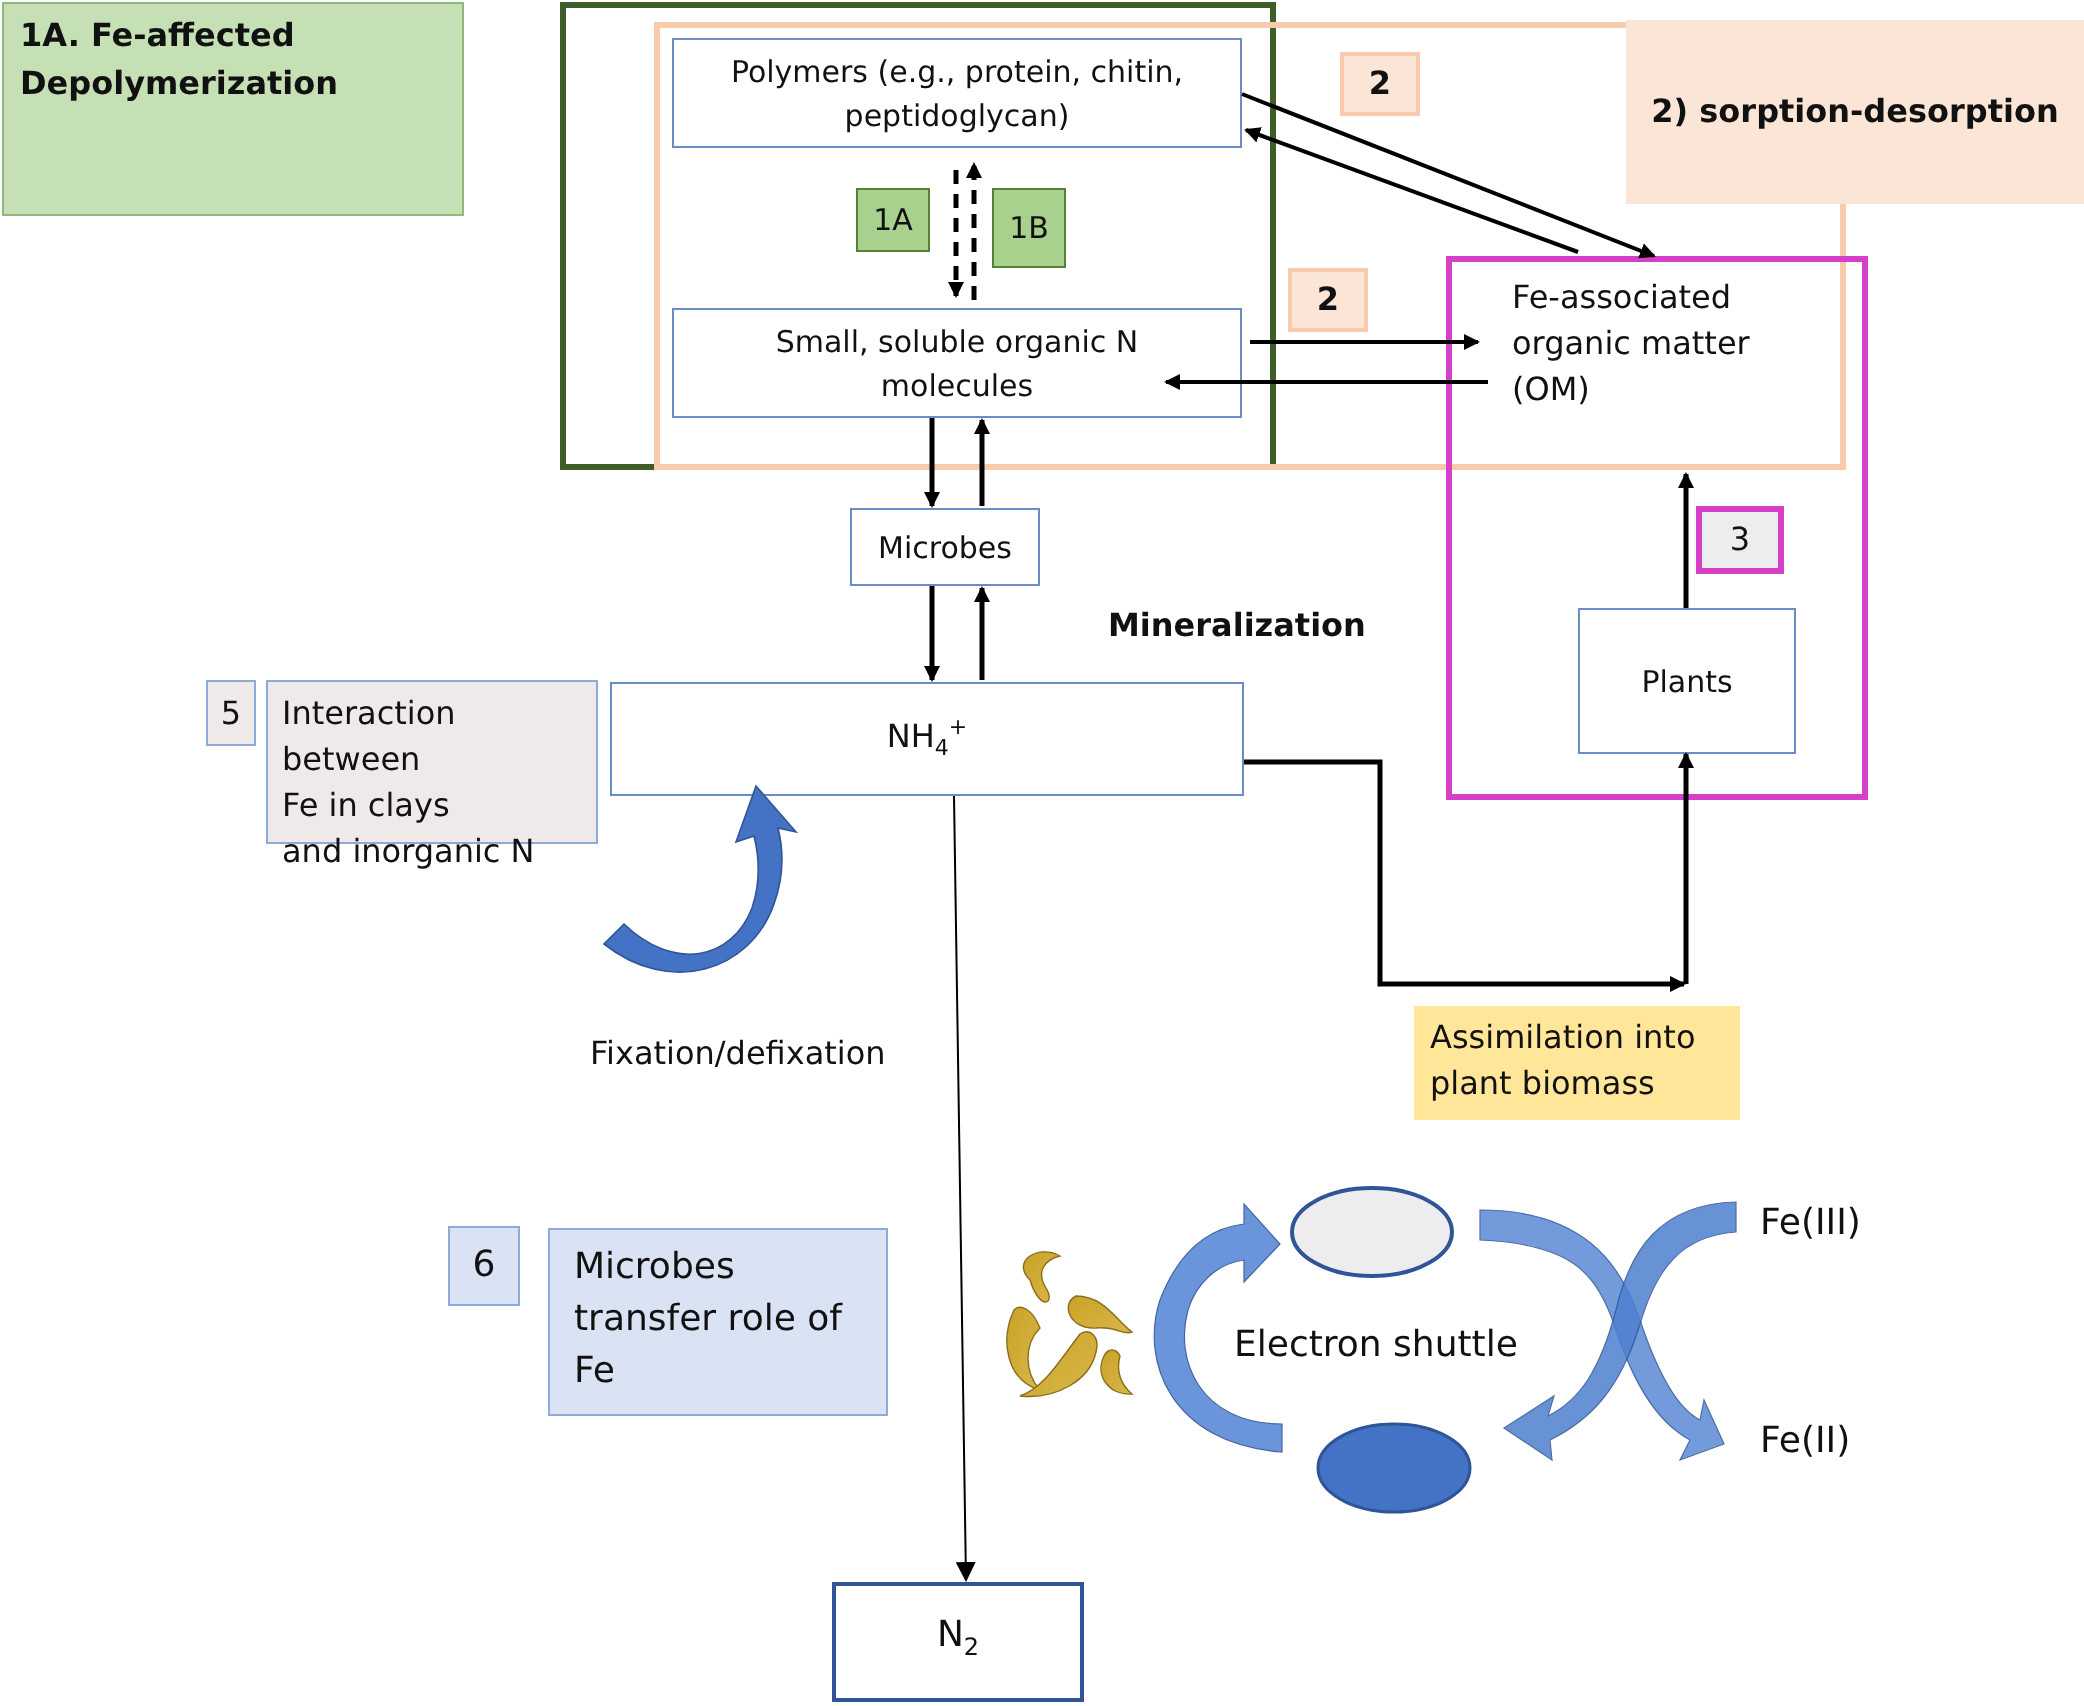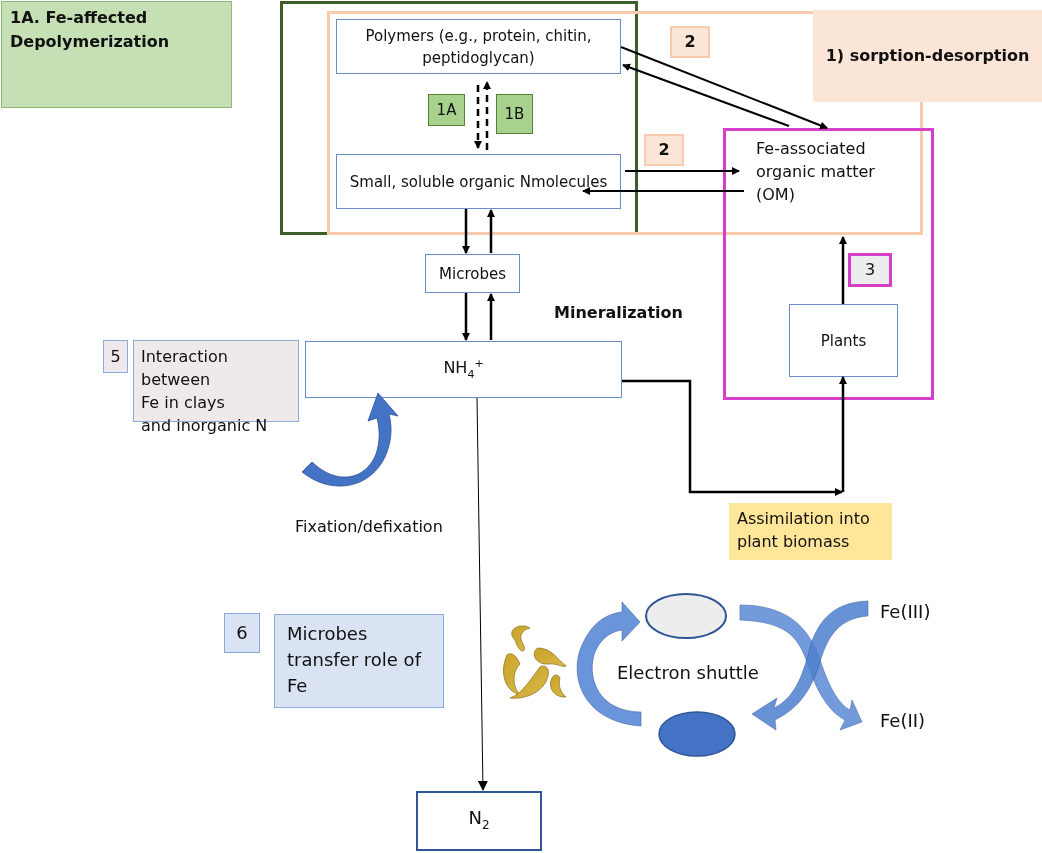--- a/index.html
+++ b/index.html
@@ -18,32 +18,32 @@
 <div class="abs" style="left:280px;top:1px;width:358px;height:234px;border:3px solid #3d5e2a;"></div>
 <div class="abs" style="left:327px;top:11px;width:596px;height:224px;border:3px solid #f8cbad;"></div>
 <div class="abs" style="left:723px;top:128px;width:211px;height:272px;border:3px solid #d63fc8;"></div>
 
 <div class="abs txt bold" style="left:1px;top:1px;width:231px;height:107px;background:#c5e0b4;border:1.5px solid #8fb87a;padding:4px 8px;font-size:16px;line-height:24px;">
   <div>1A. Fe-affected</div>
   <div>Depolymerization</div>
 </div>
 
 <div class="abs txt bold" style="left:813px;top:10px;width:229px;height:92px;background:#fbe5d6;display:flex;align-items:center;justify-content:center;font-size:16px;">
-  <span>1) sorption-desorption</span>
+  <span>2) sorption-desorption</span>
 </div>
 
 <div class="abs node txt" style="left:336px;top:19px;width:285px;height:55px;flex-direction:column;">
   <span>Polymers (e.g., protein, chitin,</span>
   <span>peptidoglycan)</span>
 </div>
 
 <div class="abs txt" style="left:428px;top:94px;width:37px;height:32px;background:#a9d18e;border:1.5px solid #548235;display:flex;align-items:center;justify-content:center;">1A</div>
 <div class="abs txt" style="left:496px;top:94px;width:37px;height:40px;background:#a9d18e;border:1.5px solid #548235;display:flex;align-items:center;justify-content:center;">1B</div>
 
-<div class="abs node txt" style="left:336px;top:154px;width:285px;height:55px;flex-direction:row;">
+<div class="abs node txt" style="left:336px;top:154px;width:285px;height:55px;flex-direction:column;">
   <span>Small, soluble organic N</span>
   <span>molecules</span>
 </div>
 
 <div class="abs txt bold" style="left:670px;top:26px;width:40px;height:32px;background:#fbe5d6;border:2px solid #f8cbad;display:flex;align-items:center;justify-content:center;font-size:16px;">2</div>
 
 <div class="abs txt bold" style="left:644px;top:134px;width:40px;height:32px;background:#fbe5d6;border:2px solid #f8cbad;display:flex;align-items:center;justify-content:center;font-size:16px;">2</div>
 
 <div class="abs txt" style="left:756px;top:137px;width:150px;height:70px;font-size:16px;line-height:23px;">
   <div>Fe-associated</div>
@@ -69,21 +69,21 @@
 
 <div class="abs txt" style="left:103px;top:340px;width:25px;height:33px;background:#f0e9ea;border:1.5px solid #8eaadb;display:flex;align-items:center;justify-content:center;font-size:16px;">5</div>
 <div class="abs txt" style="left:133px;top:340px;width:166px;height:82px;background:#f0e9ea;border:1.5px solid #8eaadb;padding:4px 7px;font-size:16px;line-height:23px;">
   <div>Interaction between</div>
   <div>Fe in clays</div>
   <div>and inorganic N</div>
 </div>
 
 <div class="abs txt" style="left:295px;top:516px;font-size:16px;">Fixation/defixation</div>
 
-<div class="abs txt" style="left:707px;top:503px;width:163px;height:57px;background:#ffe699;padding:4px 8px;font-size:16px;line-height:23px;margin-left:22px;">
+<div class="abs txt" style="left:707px;top:503px;width:163px;height:57px;background:#ffe699;padding:4px 8px;font-size:16px;line-height:23px;">
   <div>Assimilation into</div>
   <div>plant biomass</div>
 </div>
 
 <div class="abs txt" style="left:224px;top:613px;width:36px;height:40px;background:#dae3f3;border:1.5px solid #8eaadb;display:flex;align-items:center;justify-content:center;font-size:18px;">6</div>
 <div class="abs txt" style="left:274px;top:614px;width:170px;height:94px;background:#dae3f3;border:1.5px solid #8eaadb;padding:6px 12px;font-size:18px;line-height:26px;">
   <div>Microbes</div>
   <div>transfer role of</div>
   <div>Fe</div>
 </div>

